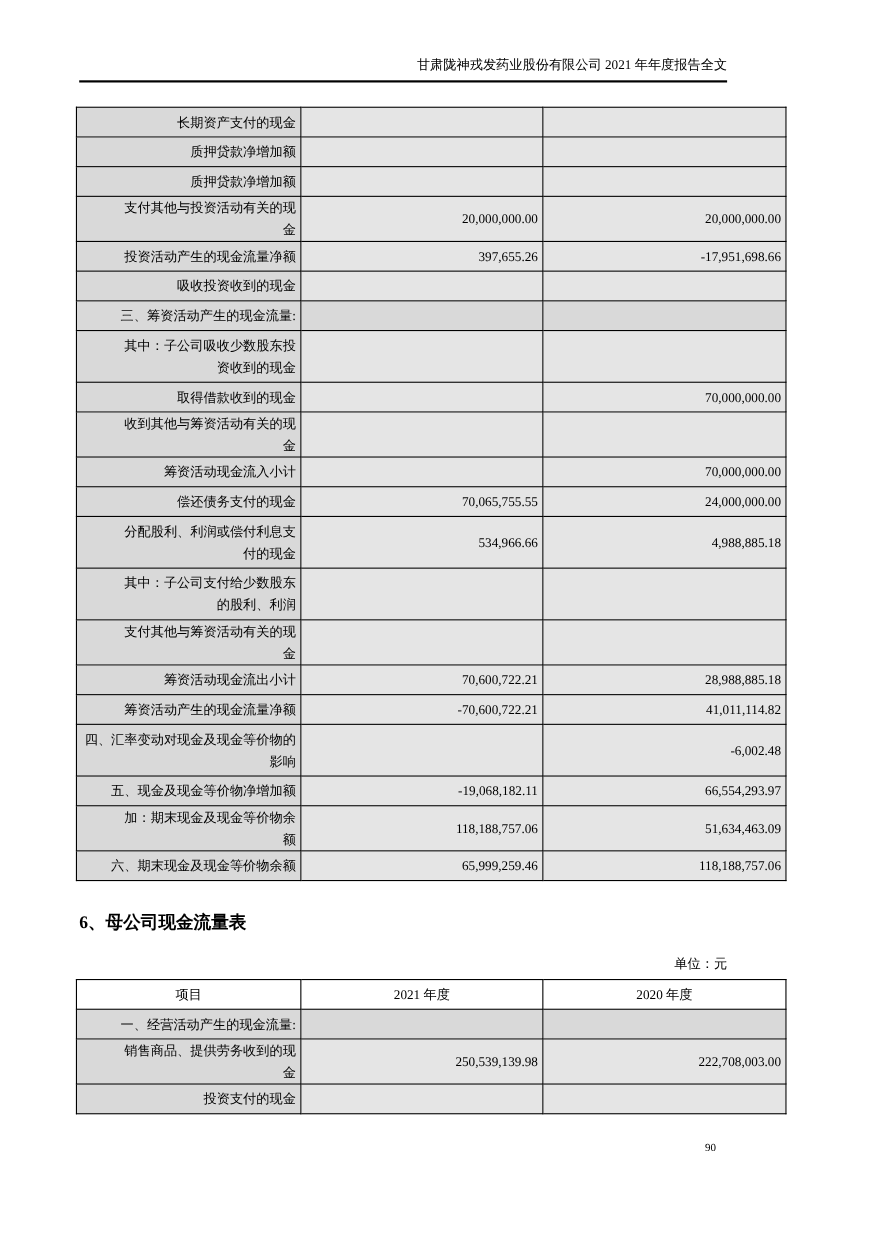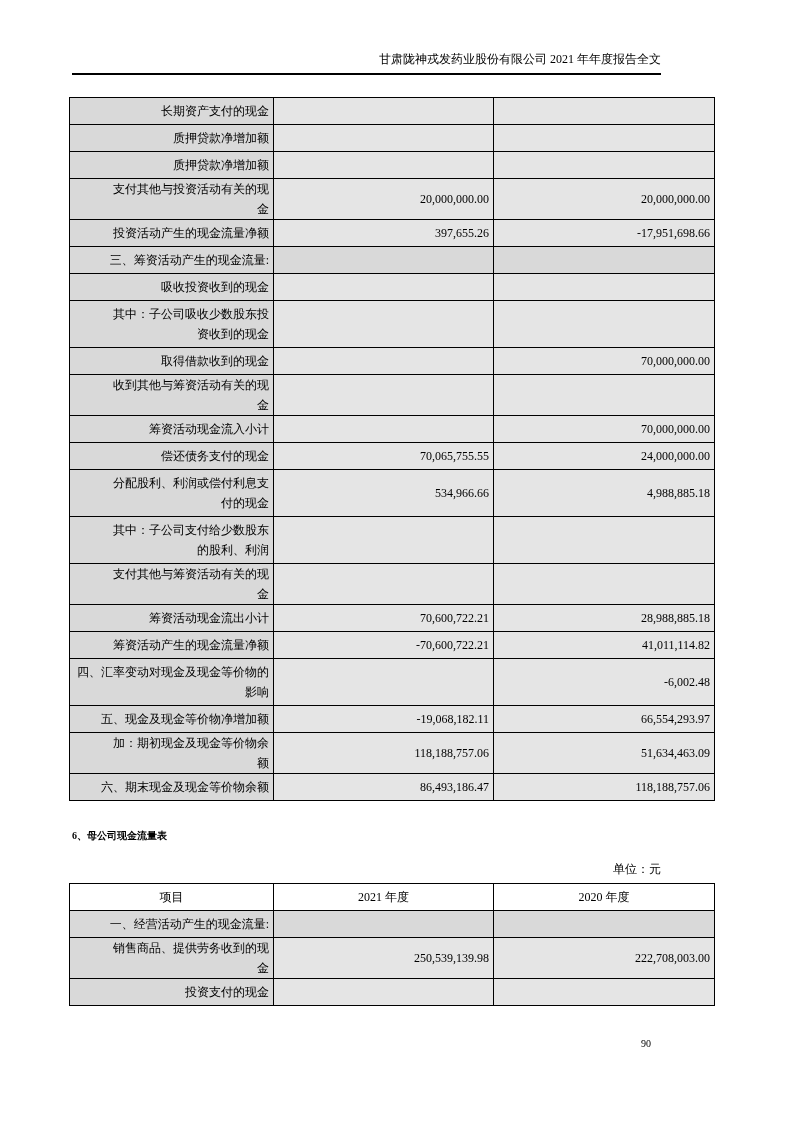--- a/index.html
+++ b/index.html
@@ -57,21 +57,21 @@
   table.fin tr.h2 td { height: 46px; }
   table.fin td.indent { text-indent: 28px; }
   table.fin th.colhead {
     background: #ffffff;
     text-align: center;
     height: 26px;
   }
   .t1 { margin-top: 22px; }
   .sec-heading {
     margin: 28px 0 0 72px;
-    font-size: 10px;
+    font-size: 16px;
     font-weight: bold;
   }
   .unit-line {
     margin: 18px 72px 5px 0;
     text-align: right;
     font-size: 12px;
   }
   .page-number {
     position: absolute;
     top: 1038px;
@@ -111,27 +111,27 @@
       <tr class="h1">
         <td class="item indent">支付其他与投资活动有关的现金</td>
         <td class="num">20,000,000.00</td>
         <td class="num">20,000,000.00</td>
       </tr>
       <tr class="h1">
         <td class="item">投资活动产生的现金流量净额</td>
         <td class="num">397,655.26</td>
         <td class="num">-17,951,698.66</td>
       </tr>
+      <tr class="h1">
+        <td class="item indent">吸收投资收到的现金</td>
+        <td class="num"></td>
+        <td class="num"></td>
+      </tr>
       <tr class="h1 section">
         <td class="item">三、筹资活动产生的现金流量:</td>
-        <td class="num"></td>
-        <td class="num"></td>
-      </tr>
-      <tr class="h1">
-        <td class="item indent">吸收投资收到的现金</td>
         <td class="num"></td>
         <td class="num"></td>
       </tr>
       <tr class="h2">
         <td class="item indent">其中：子公司吸收少数股东投资收到的现金</td>
         <td class="num"></td>
         <td class="num"></td>
       </tr>
       <tr class="h1">
         <td class="item indent">取得借款收到的现金</td>
@@ -182,27 +182,27 @@
         <td class="item">四、汇率变动对现金及现金等价物的影响</td>
         <td class="num"></td>
         <td class="num">-6,002.48</td>
       </tr>
       <tr class="h1">
         <td class="item">五、现金及现金等价物净增加额</td>
         <td class="num">-19,068,182.11</td>
         <td class="num">66,554,293.97</td>
       </tr>
       <tr class="h1">
-        <td class="item indent">加：期初现金及现金等价物余额</td>
+        <td class="item indent">加：期末现金及现金等价物余额</td>
         <td class="num">118,188,757.06</td>
         <td class="num">51,634,463.09</td>
       </tr>
       <tr class="h1">
         <td class="item">六、期末现金及现金等价物余额</td>
-        <td class="num">86,493,186.47</td>
+        <td class="num">65,999,259.46</td>
         <td class="num">118,188,757.06</td>
       </tr>
     </tbody>
   </table>
 
   <div class="sec-heading">6、母公司现金流量表</div>
 
   <div class="unit-line">单位：元</div>
 
   <table class="fin t2">

